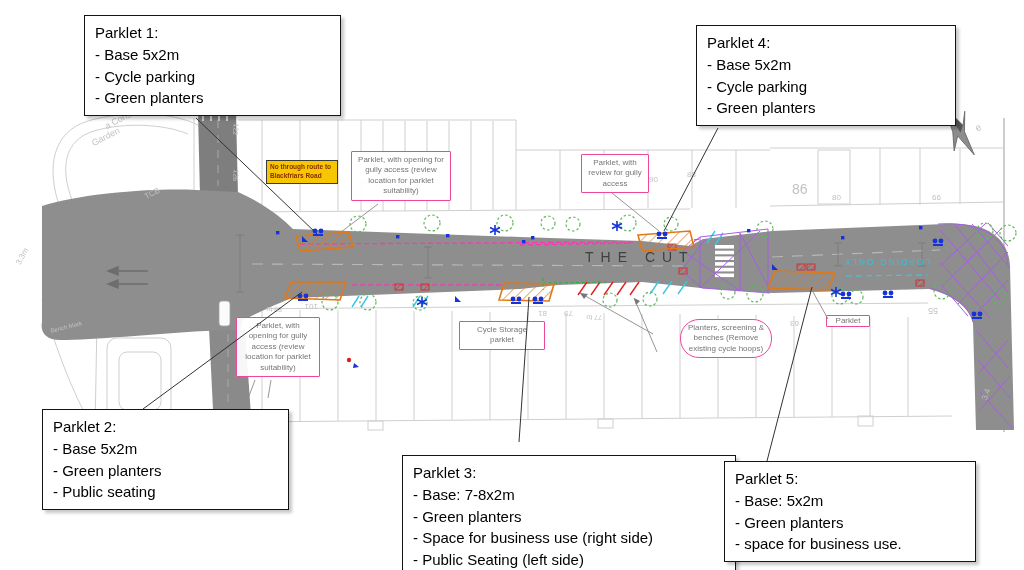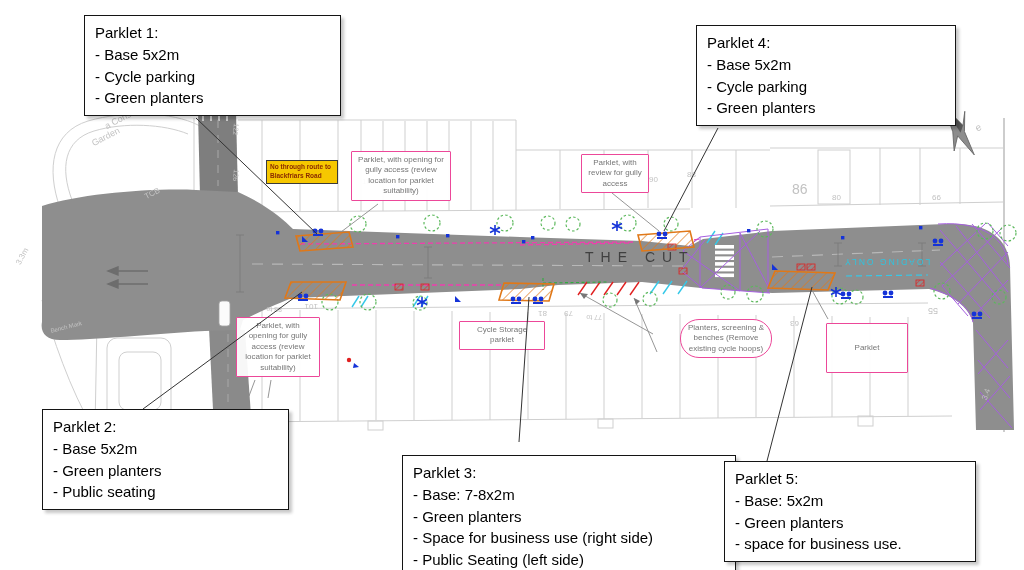--- a/index.html
+++ b/index.html
@@ -278,21 +278,21 @@
       <span class="maptext" style="left: 973px; top: 124px; font-size: 10px; transform: rotate(-30deg);">e</span>
     </div>
   <span class="roadname">THE CUT</span>
   <span class="loadingtext">LOADING ONLY</span>
 
   <div class="annot" style="left:351px;top:151px;width:90px;">Parklet, with opening for gully access (review location for parklet suitability)</div>
   <div class="annot" style="left:581px;top:154px;width:58px;">Parklet, with review for gully access</div>
   <div class="annot" style="left:236px;top:317px;width:74px;">Parklet, with opening for gully access (review location for parklet suitability)</div>
   <div class="annot" style="left:459px;top:321px;width:76px;">Cycle Storage parklet</div>
   <div class="annot" style="left:680px;top:319px;width:82px;border-radius:19px;">Planters, screening &amp; benches (Remove existing cycle hoops)</div>
-  <div class="annot" style="left:826px;top:323px;width:42px;padding:19px;">Parklet</div>
+  <div class="annot" style="left:826px;top:315px;width:42px;padding:0;">Parklet</div>
 
   <div class="warnbox">No through route to Blackfriars Road</div>
 
   <svg id="leaders" width="1024" height="570" viewBox="0 0 1024 570">
     <g stroke="#333" stroke-width="1" fill="none">
       <line x1="196" y1="118" x2="317" y2="234"></line>
       <line x1="143" y1="409" x2="302" y2="292"></line>
       <line x1="519" y1="442" x2="529" y2="297"></line>
       <line x1="718" y1="128" x2="664" y2="231"></line>
       <line x1="767" y1="461" x2="812" y2="287"></line>

